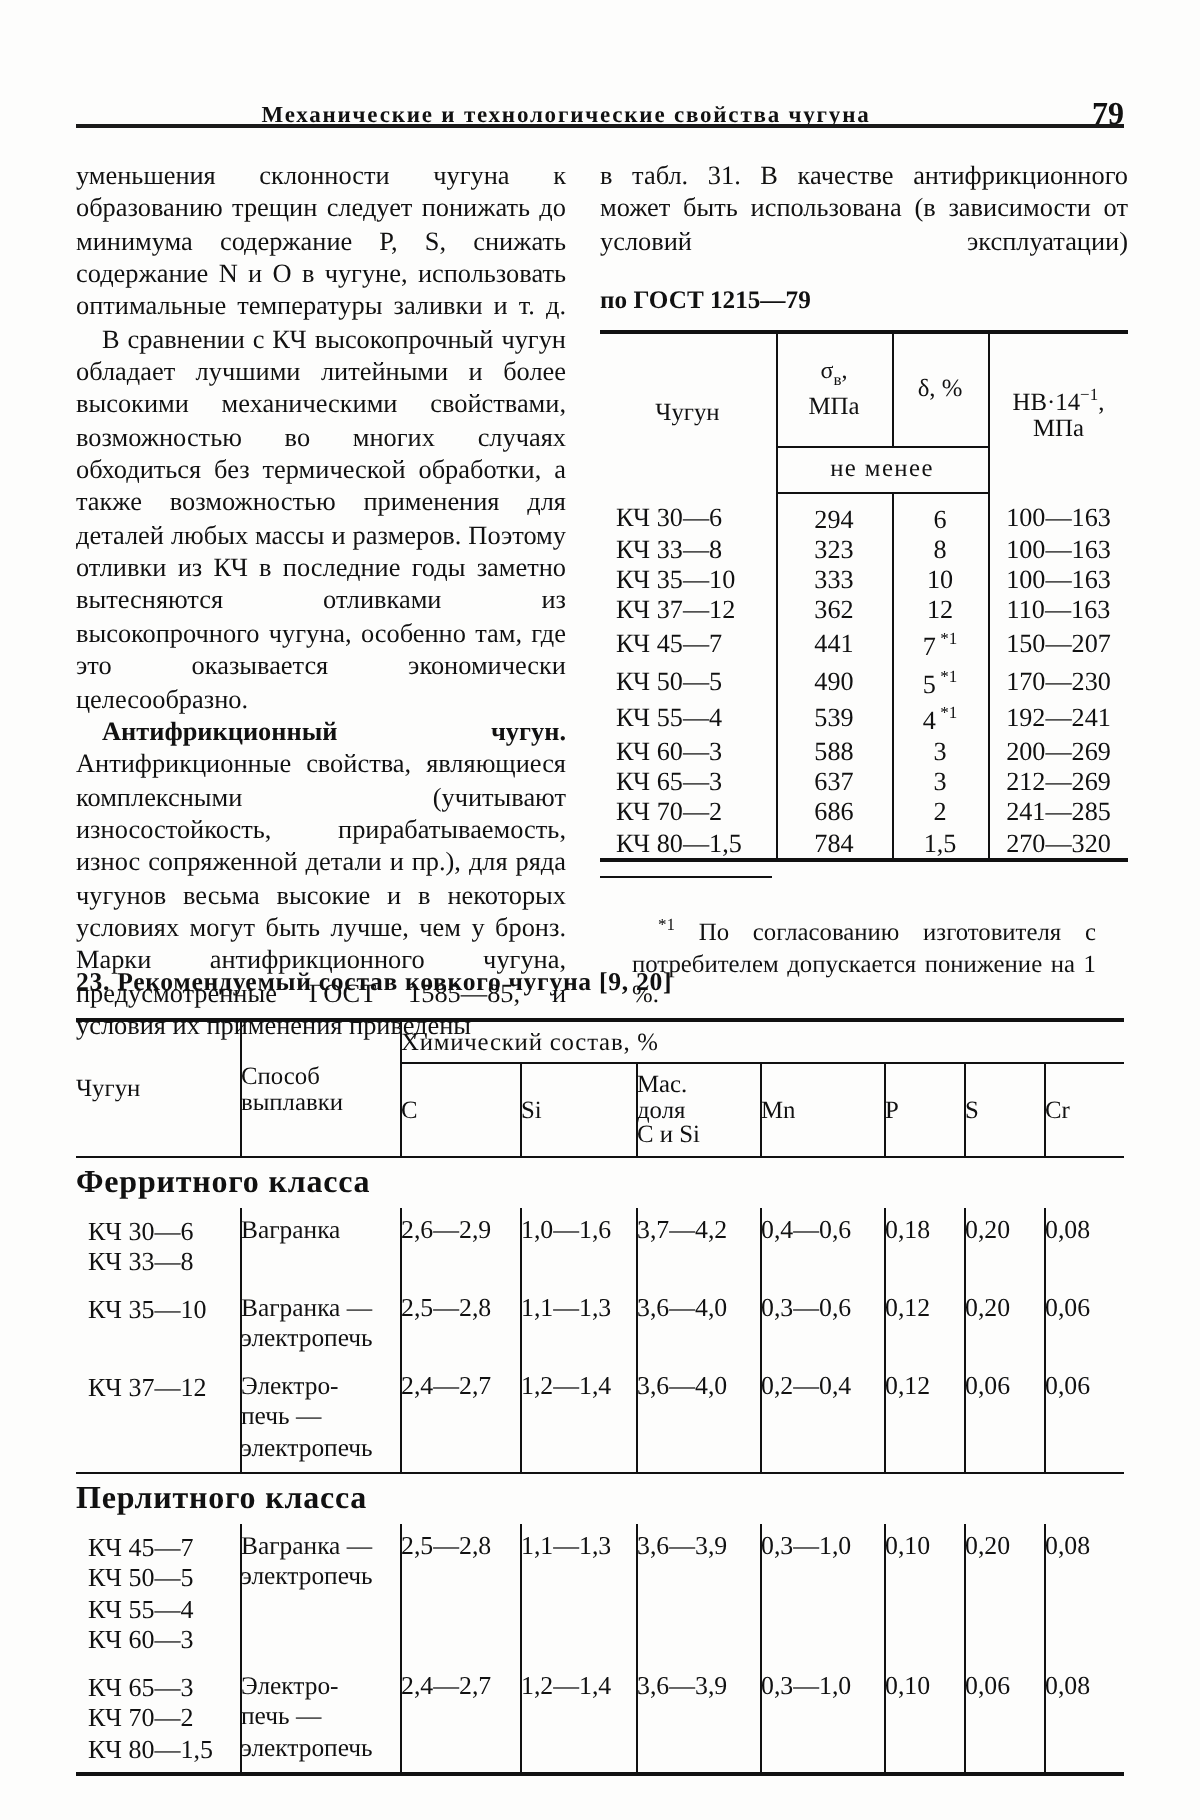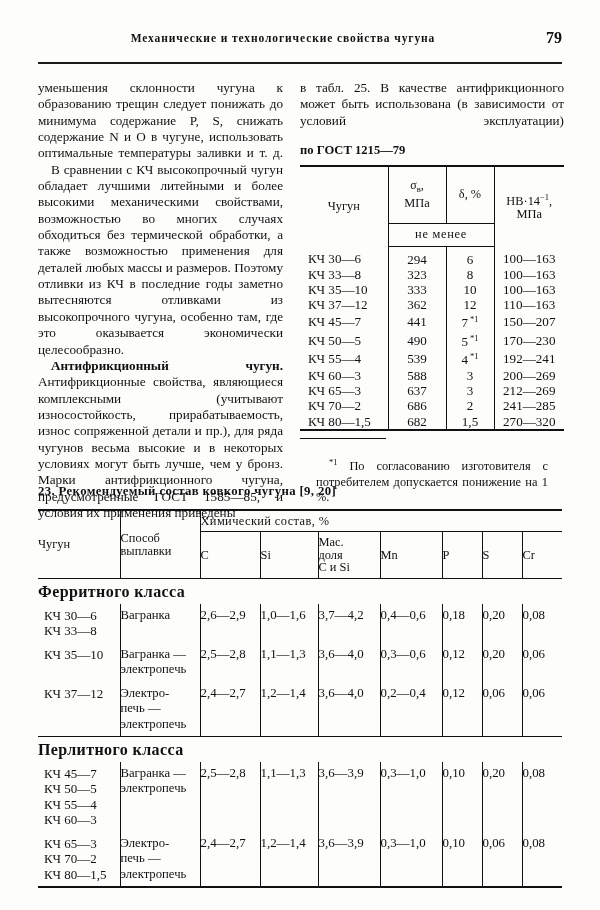--- a/index.html
+++ b/index.html
@@ -18,21 +18,21 @@
   .page {
     position: absolute;
     left: 0; top: 0;
     width: 600px; height: 910px;
     background: #fdfdfc;
   }
 
   
   .runhead {
     position: absolute;
-    left: 38px; top: 32px;
+    left: 38px; top: 52px;
     width: 524px;
     height: 22px;
   }
   .runhead-title {
     position: absolute;
     left: 0; top: 0;
     width: 490px;
     text-align: center;
     font-weight: bold;
     font-size: 11.5px;
@@ -182,21 +182,21 @@
   </div>
   <div class="runhead-rule"></div>
 
   <div class="col-left">
     <p class="para"><span>уменьшения склонности чугуна к образованию трещин следует понижать до минимума содержание P, S, снижать содержание N и O в чугуне, использовать оптимальные температуры заливки и т. д.</span></p>
     <p class="para"><span class="ind"></span><span>В сравнении с КЧ высокопрочный чугун обладает лучшими литейными и более высокими механическими свойствами, возможностью во многих случаях обходиться без термической обработки, а также возможностью применения для деталей любых массы и размеров. Поэтому отливки из КЧ в последние годы заметно вытесняются отливками из высокопрочного чугуна, особенно там, где это оказывается экономически целесообразно.</span></p>
     <p class="para lastleft"><span class="ind"></span><span class="bold-lead">Антифрикционный чугун.</span> <span>Антифрикционные свойства, являющиеся комплексными (учитывают износостойкость, прирабатываемость, износ сопряженной детали и пр.), для ряда чугунов весьма высокие и в некоторых условиях могут быть лучше, чем у бронз. Марки антифрикционного чугуна, предусмотренные ГОСТ 1585—85, и условия их применения приведены</span></p>
   </div>
 
   <div class="col-right">
-    <p class="para"><span>в табл. 25. В качестве антифрикционного может быть использована (в зависимости от условий эксплуатации)</span></p>
+    <p class="para"><span>в табл. 31. В качестве антифрикционного может быть использована (в зависимости от условий эксплуатации)</span></p>
 
     <div style="height:14px"></div>
 
     <div>
       <div class="tbl-caption">по ГОСТ 1215—79</div>
     </div>
 
     <div style="height:6px"></div>
 
     <table class="t22">
@@ -279,21 +279,21 @@
             <td class="vl">212—269</td>
           </tr>
           <tr>
             <td class="mark">КЧ 70—2</td>
             <td class="vl">686</td>
             <td class="vl">2</td>
             <td class="vl">241—285</td>
           </tr>
           <tr>
             <td class="mark" style="border-bottom: 2.2px solid rgb(17, 17, 17);">КЧ 80—1,5</td>
-            <td class="vl" style="border-bottom: 2.2px solid rgb(17, 17, 17);">682</td>
+            <td class="vl" style="border-bottom: 2.2px solid rgb(17, 17, 17);">784</td>
             <td class="vl" style="border-bottom: 2.2px solid rgb(17, 17, 17);">1,5</td>
             <td class="vl" style="border-bottom: 2.2px solid rgb(17, 17, 17);">270—320</td>
           </tr>
         </tbody>
     </table>
 
     <div class="fn-rule"></div>
     <p class="footnote"><span class="ind"></span><span class="star">*1</span> <span>По согласованию изготовителя с потребителем допускается понижение на 1 %.</span></p>
   </div>
 

